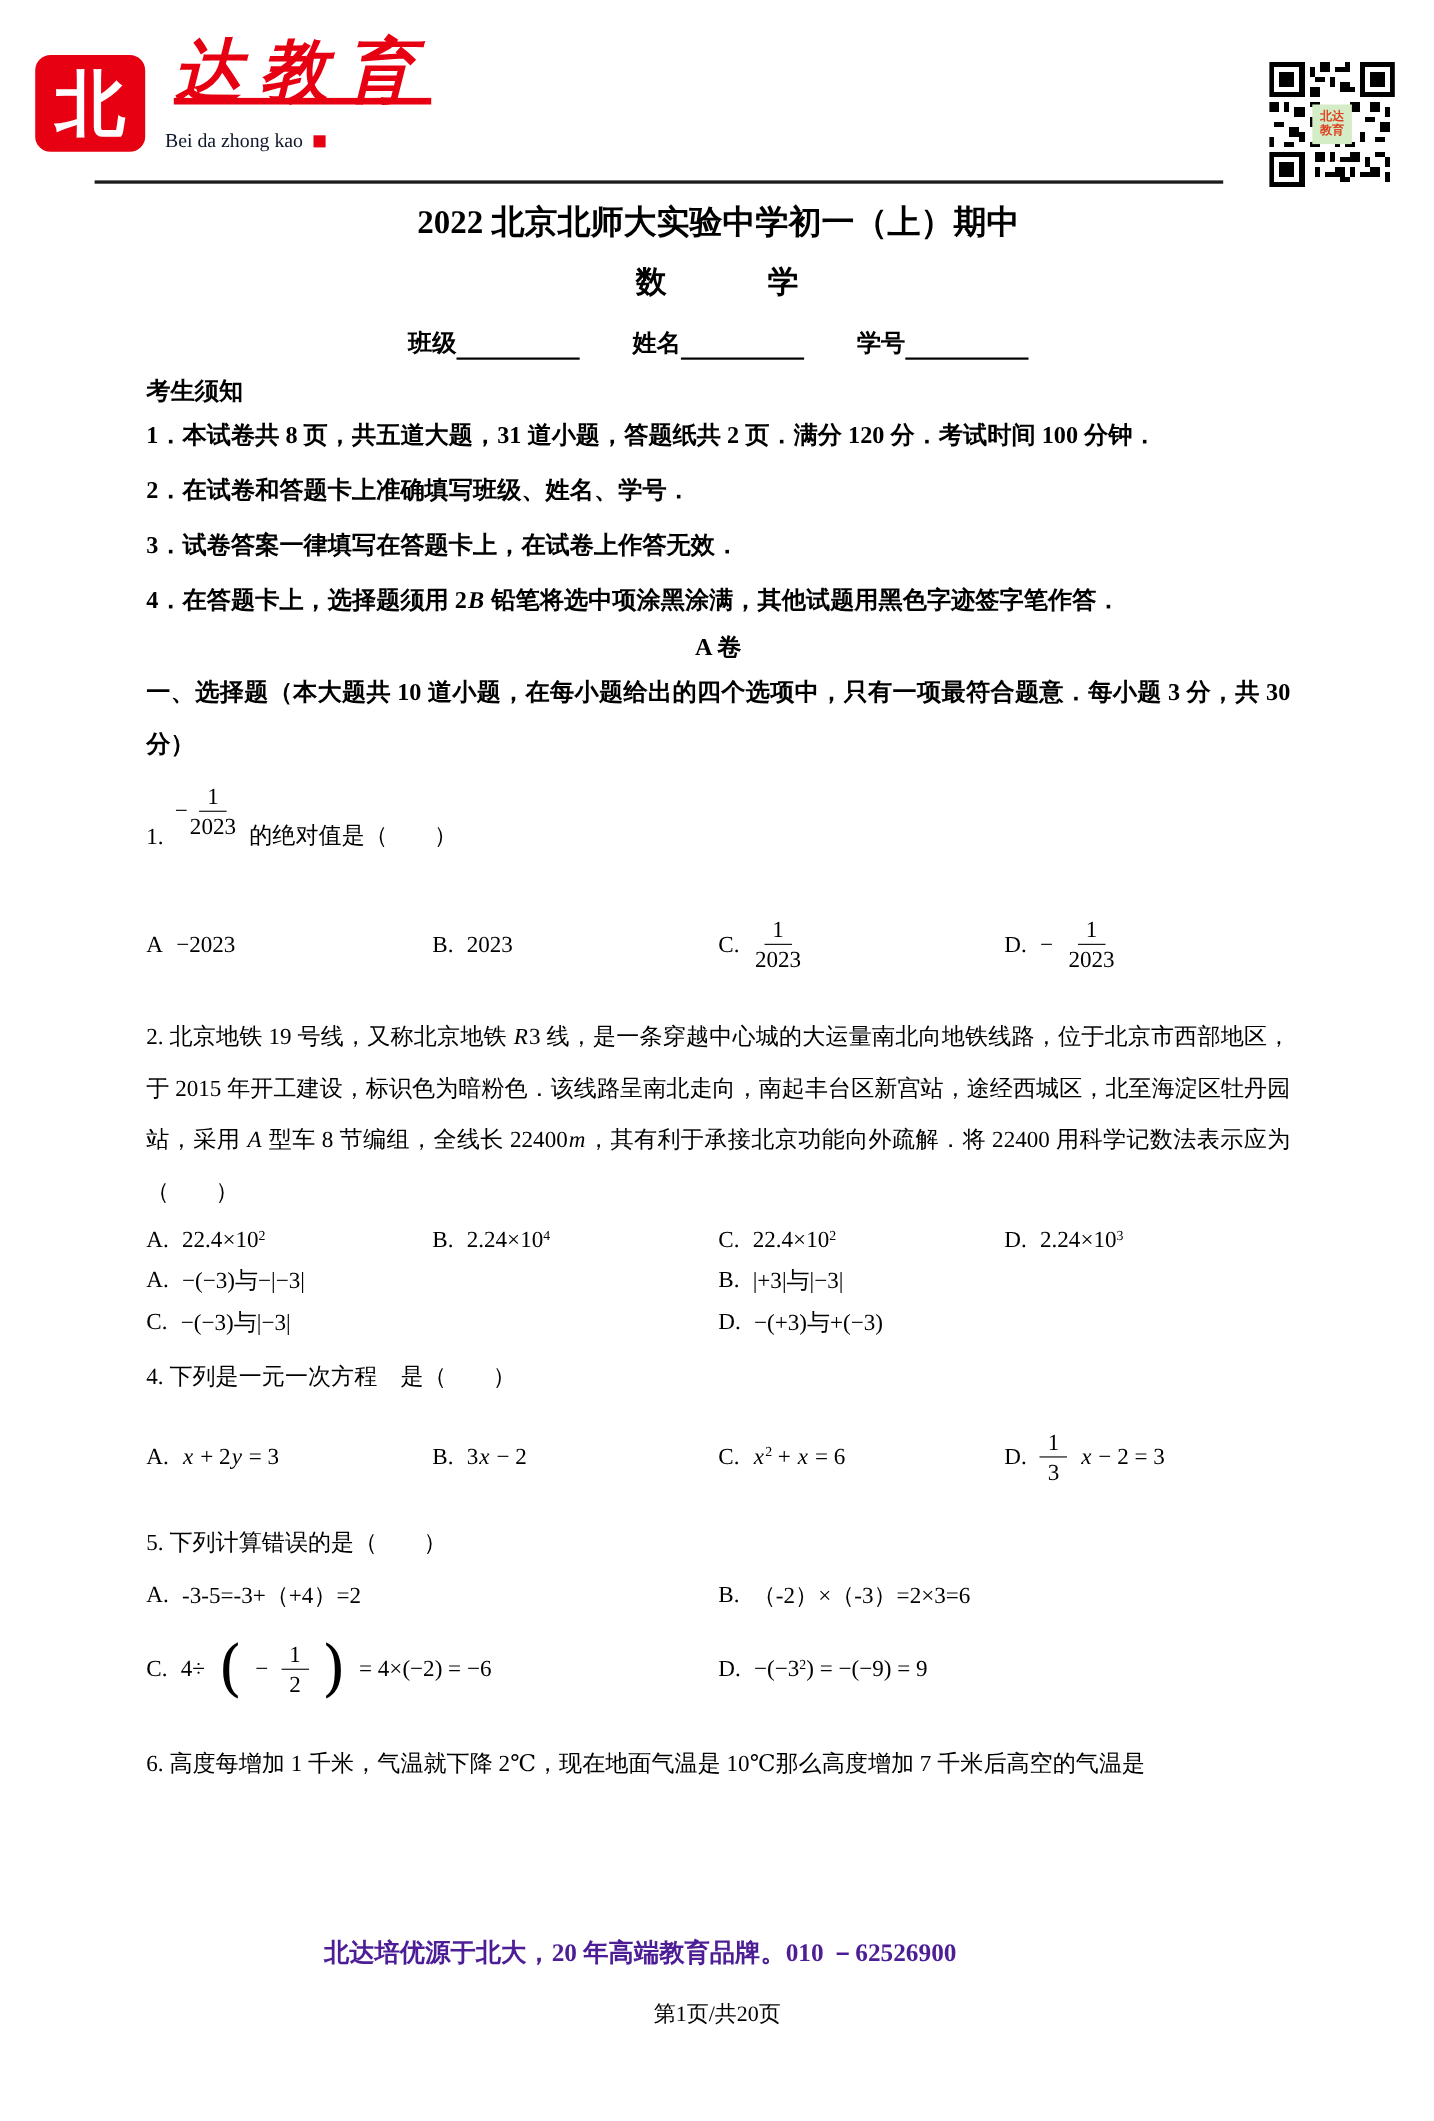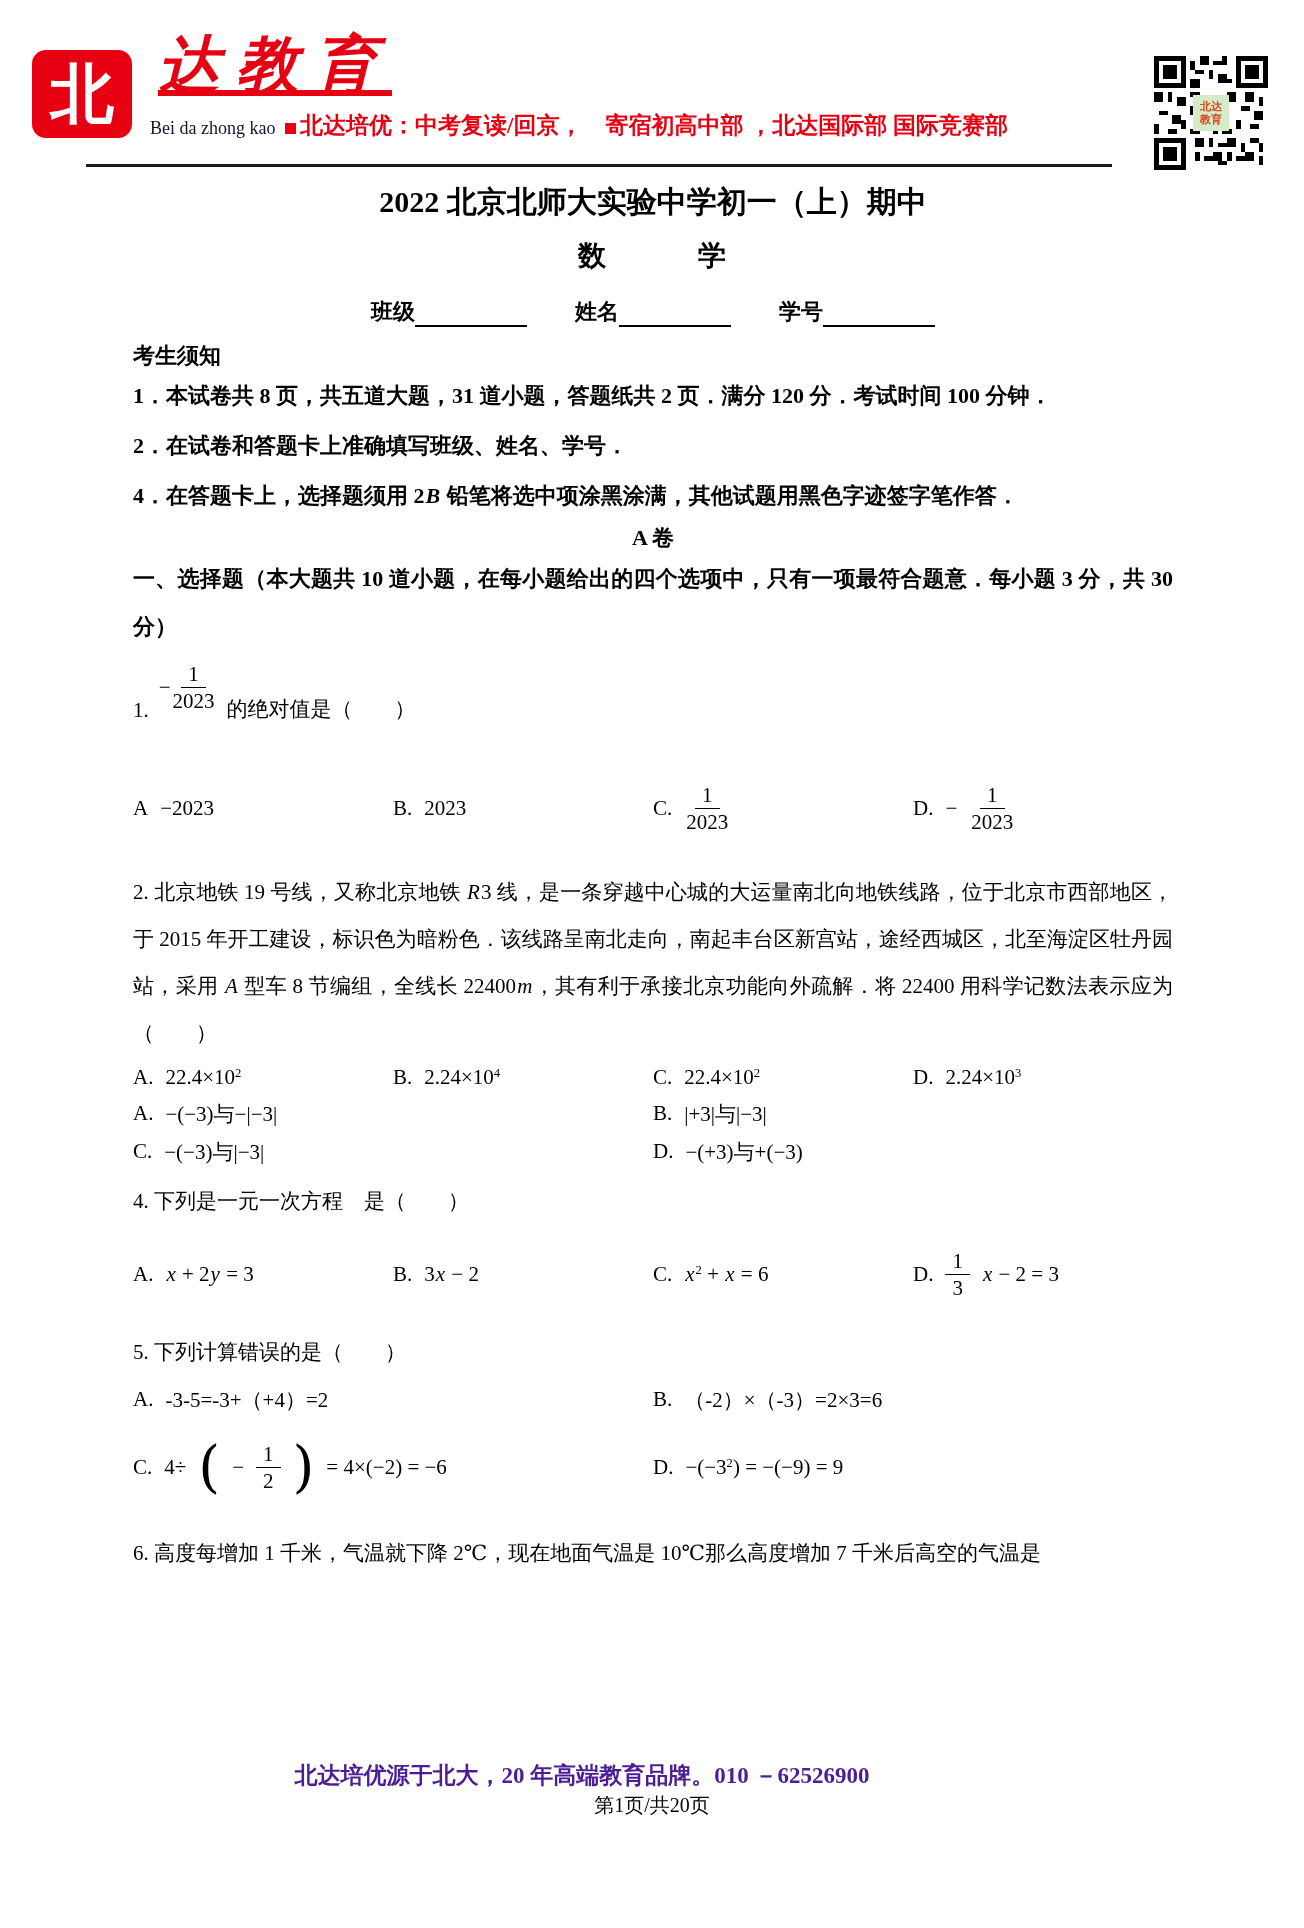--- a/index.html
+++ b/index.html
@@ -53,36 +53,35 @@
   .q1opts{margin-top:38px;min-height:96px;}
   .q5crow{min-height:100px;margin-top:4px;}
   .paren{font-size:56px;font-weight:400;line-height:0.9;font-family:"DejaVu Serif",serif;}
   sup{font-size:0.6em;line-height:0;vertical-align:0.55em;}
   i{font-style:italic;padding:0 1px;}
   .mop{white-space:nowrap;}
 
   
   .footer{position:absolute;left:0;top:1760px;width:100%;text-align:center;}
   .foot-red{color:#4c1d95;font-weight:bold;font-size:23px;margin-right:140px;}
-  .foot-page{margin-top:1px;font-size:20px;color:#000;}
+  .foot-page{margin-top:26px;font-size:20px;color:#000;}
 </style>
 </head>
 <body>
 
 <div class="page">
 
   <div class="hdr">
     <div class="seal">
       <span>北</span>
     </div>
     <div class="brand">达教育</div>
     <div class="latin">
       <span>Bei da zhong kao</span><span class="redsq"></span>
     </div>
-    <div class="banner">北达培优：中考复读/回京，　寄宿初高中部 ，北达国际部 国际竞赛部</div>
 
     <div class="qr">
       <svg viewBox="0 0 25 25" shape-rendering="crispEdges">
         <rect x="0" y="0" width="25" height="25" fill="#fff"></rect>
         <g fill="#000">
           <rect x="0" y="0" width="7" height="7"></rect>
             <rect x="18" y="0" width="7" height="7"></rect>
             <rect x="0" y="18" width="7" height="7"></rect>
         </g>
         <g fill="#fff">
@@ -164,20 +163,21 @@
       </span>
       <span class="field">
         <span>学号</span>
           <span class="blank"></span>
       </span>
     </div>
 
     <div class="notice-head">考生须知</div>
     <p class="note">1．本试卷共 8 页，共五道大题，31 道小题，答题纸共 2 页．满分 120 分．考试时间 100 分钟．</p>
     <p class="note">2．在试卷和答题卡上准确填写班级、姓名、学号．</p>
+    <p class="note">3．试卷答案一律填写在答题卡上，在试卷上作答无效．</p>
     <p class="note">4．在答题卡上，选择题须用 2<i>B</i> 铅笔将选中项涂黑涂满，其他试题用黑色字迹签字笔作答．</p>
 
     <div class="avol">A 卷</div>
     <p class="sec">一、选择题（本大题共 10 道小题，在每小题给出的四个选项中，只有一项最符合题意．每小题 3 分，共 30 分）</p>
 
     <div class="q1row">
       <span>1.</span>
       <span class="fracwrap">
         <span>−</span>
         <span class="frac">

